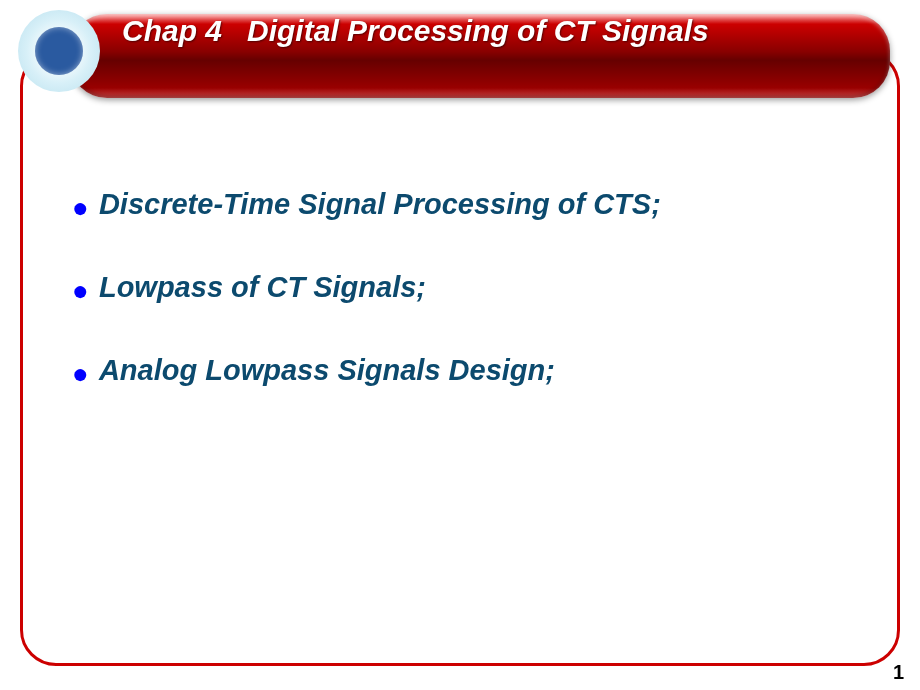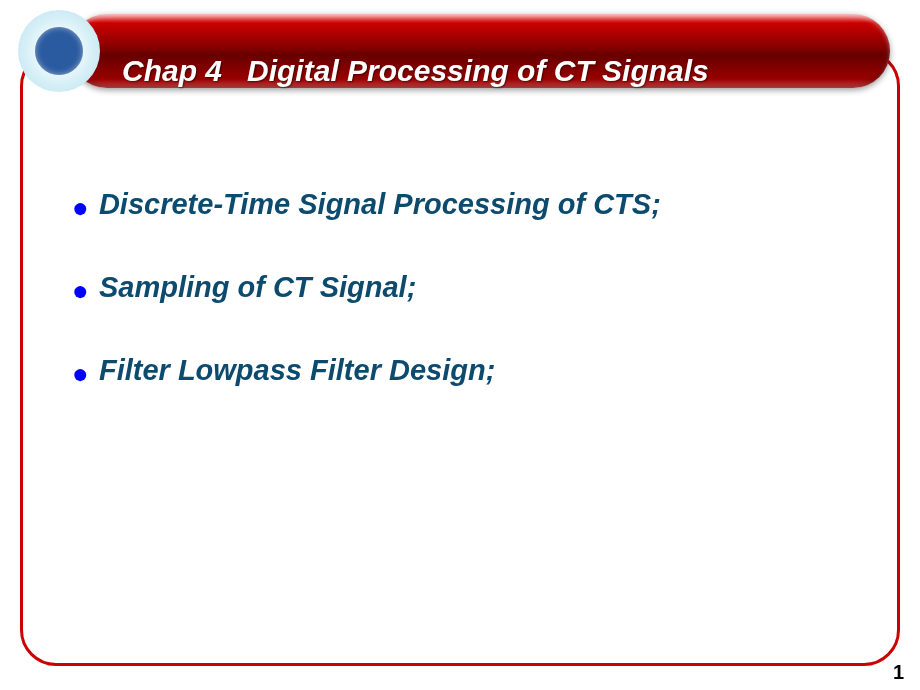--- a/index.html
+++ b/index.html
@@ -43,33 +43,33 @@
       font-size: 8px;
       text-align: center;
       box-shadow: inset 0 0 6px rgba(255,255,255,0.5);
     }
     
     .title-bar {
       position: absolute;
       top: 14px;
       left: 70px;
       right: 30px;
-      height: 74px;
+      height: 84px;
       background: linear-gradient(to bottom, 
         #ffaaaa 0%, 
         #cc0000 12%, 
         #880000 45%, 
         #660000 55%, 
         #990000 88%, 
         #cc4444 100%);
       border-radius: 37px;
       box-shadow: 0 2px 6px rgba(0,0,0,0.4), inset 0 2px 4px rgba(255,255,255,0.4), inset 0 -2px 4px rgba(0,0,0,0.3);
       z-index: 2;
       display: flex;
-      align-items: flex-end;
+      align-items: flex-start;
       padding-left: 52px;
     }
     
     .title-text {
       color: #ffffff;
       font-size: 30px;
       font-weight: bold;
       font-style: italic;
       text-shadow: 1px 1px 2px rgba(0,0,0,0.5);
       white-space: pre;
@@ -137,21 +137,21 @@
 
 <div class="content-frame"></div>
 
 <div class="content-area">
   <div class="bullet-item">
     <span class="bullet">●</span>
     <span class="bullet-text">Discrete-Time Signal Processing of CTS;</span>
   </div>
   <div class="bullet-item">
     <span class="bullet">●</span>
-    <span class="bullet-text">Sampling of CT Signal;</span>
+    <span class="bullet-text">Lowpass of CT Signals;</span>
   </div>
   <div class="bullet-item">
     <span class="bullet">●</span>
-    <span class="bullet-text">Filter Lowpass Filter Design;</span>
+    <span class="bullet-text">Analog Lowpass Signals Design;</span>
   </div>
 </div>
 
 <div class="page-number">1</div>
 
 </body></html>

